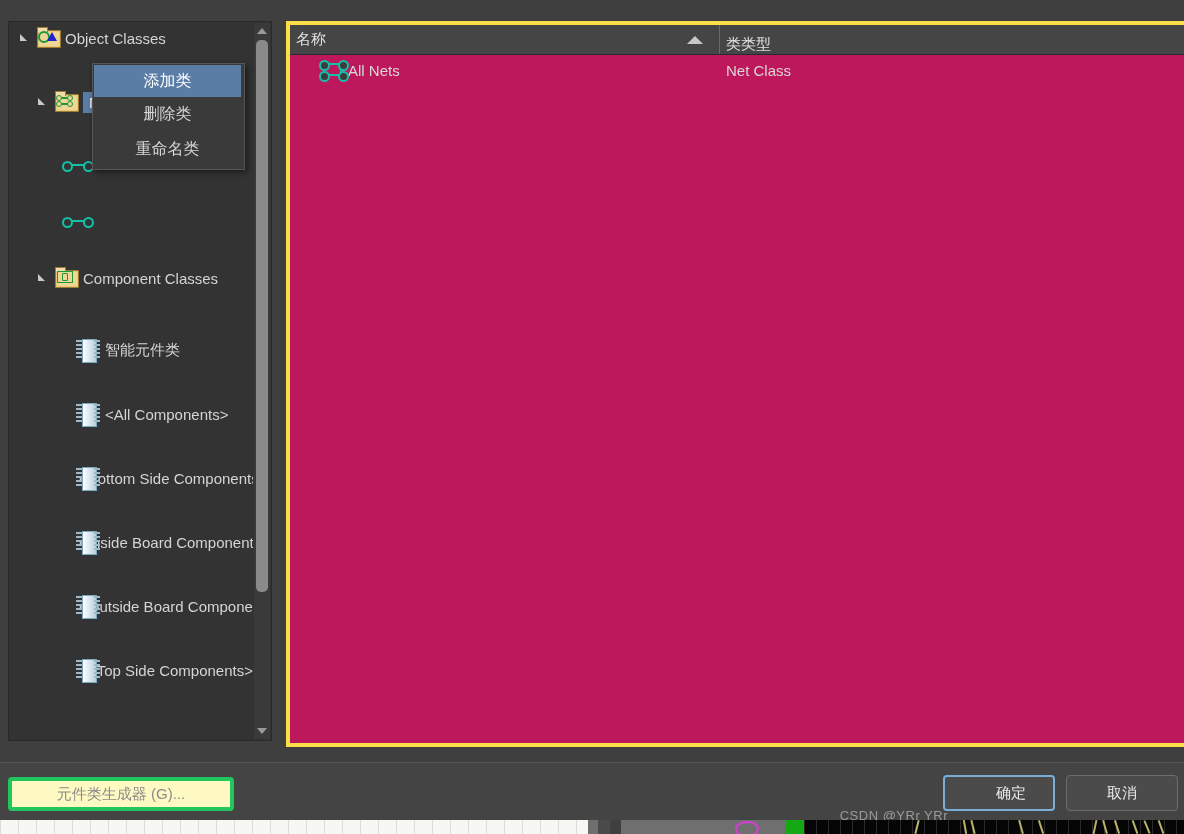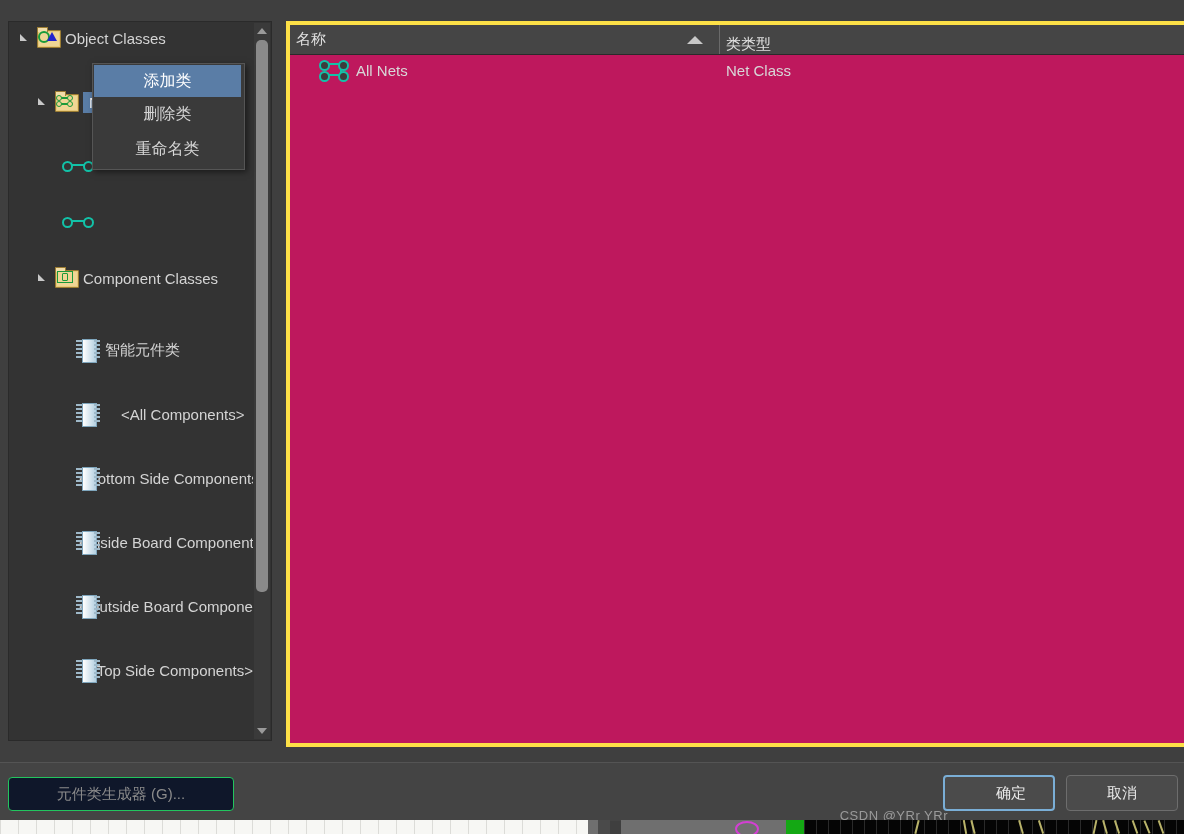--- a/index.html
+++ b/index.html
@@ -91,30 +91,30 @@
      background:#be185d;border:4px solid #fde047;overflow:hidden;}
   .list-head{position:absolute;left:0;top:0;height:29px;width:100%;
      background:#454545;border-bottom:1px solid #2a2a2a;}
   .col{position:absolute;top:0;height:29px;display:flex;align-items:center;
      font-size:15px;color:#e0e0e0;padding-left:6px;box-sizing:border-box;}
   .col.c1{left:0;width:430px;border-right:1px solid #6a6a6a;}
   .col.c2{left:430px;right:0;align-items:flex-end;}
   .sort-arrow{position:absolute;right:16px;top:11px;width:0;height:0;
      border-left:8px solid transparent;border-right:8px solid transparent;border-bottom:8px solid #c8c8c8;}
   .list-row{position:absolute;left:0;top:29px;height:32px;width:100%;display:flex;align-items:center;}
-  .cellname{position:absolute;left:28px;display:flex;align-items:center;font-size:15px;color:#d8d8d8;gap:8px;}
+  .cellname{position:absolute;left:28px;display:flex;align-items:center;font-size:15px;color:#d8d8d8;}
   .celltype{position:absolute;left:436px;font-size:15px;color:#d8d8d8;}
 
   
   .footer{position:absolute;left:0;top:762px;width:1184px;height:58px;background:#444444;
      border-top:1px solid #545454;}
   .btn{position:absolute;box-sizing:border-box;border-radius:4px;
      font-size:15px;display:flex;align-items:center;justify-content:center;}
-  .btn-gen{left:8px;top:14px;width:226px;height:34px;background:#0f172a;
-     border:1px solid #22c55e;color:#8b8b8b;}
+  .btn-gen{left:8px;top:14px;width:226px;height:34px;background:#fef9c3;
+     border:4px solid #22c55e;color:#8b8b8b;}
   .btn-ok{left:943px;top:12px;width:112px;height:36px;background:#4b4b4b;
      border:2px solid #7aaed6;color:#eaeaea;padding-left:24px;}
   .btn-cancel{left:1066px;top:12px;width:112px;height:36px;background:#4b4b4b;
      border:1px solid #6d6d6d;color:#eaeaea;}
 
   .watermark{position:absolute;right:8px;top:808px;font-size:13px;color:#9a9a9a;letter-spacing:.5px;}
 
   
   .pcb{position:absolute;left:0;top:820px;width:1184px;height:14px;overflow:hidden;}
   .pcb .white{position:absolute;left:0;top:0;width:588px;height:14px;background:#f7f7f4;
@@ -199,21 +199,21 @@
               <i class="legs-r"></i>
           </span>
           <span class="tree-label" style="margin-left:4px;">智能元件类</span>
         </div>
         <div class="tree-row" style="top:184px;padding-left:66px;">
           <span class="ico-chip">
             <i class="legs-l"></i>
               <i class="body"></i>
               <i class="legs-r"></i>
           </span>
-          <span class="tree-label" style="margin-left:20px;">&lt;All Components&gt;</span>
+          <span class="tree-label" style="margin-left:4px;">&lt;All Components&gt;</span>
         </div>
         <div class="tree-row" style="top:216px;padding-left:66px;">
           <span class="ico-chip">
             <i class="legs-l"></i>
               <i class="body"></i>
               <i class="legs-r"></i>
           </span>
           <span class="tree-label" style="margin-left:4px;">&lt;Bottom Side Components&gt;</span>
         </div>
         <div class="tree-row" style="top:248px;padding-left:66px;">

